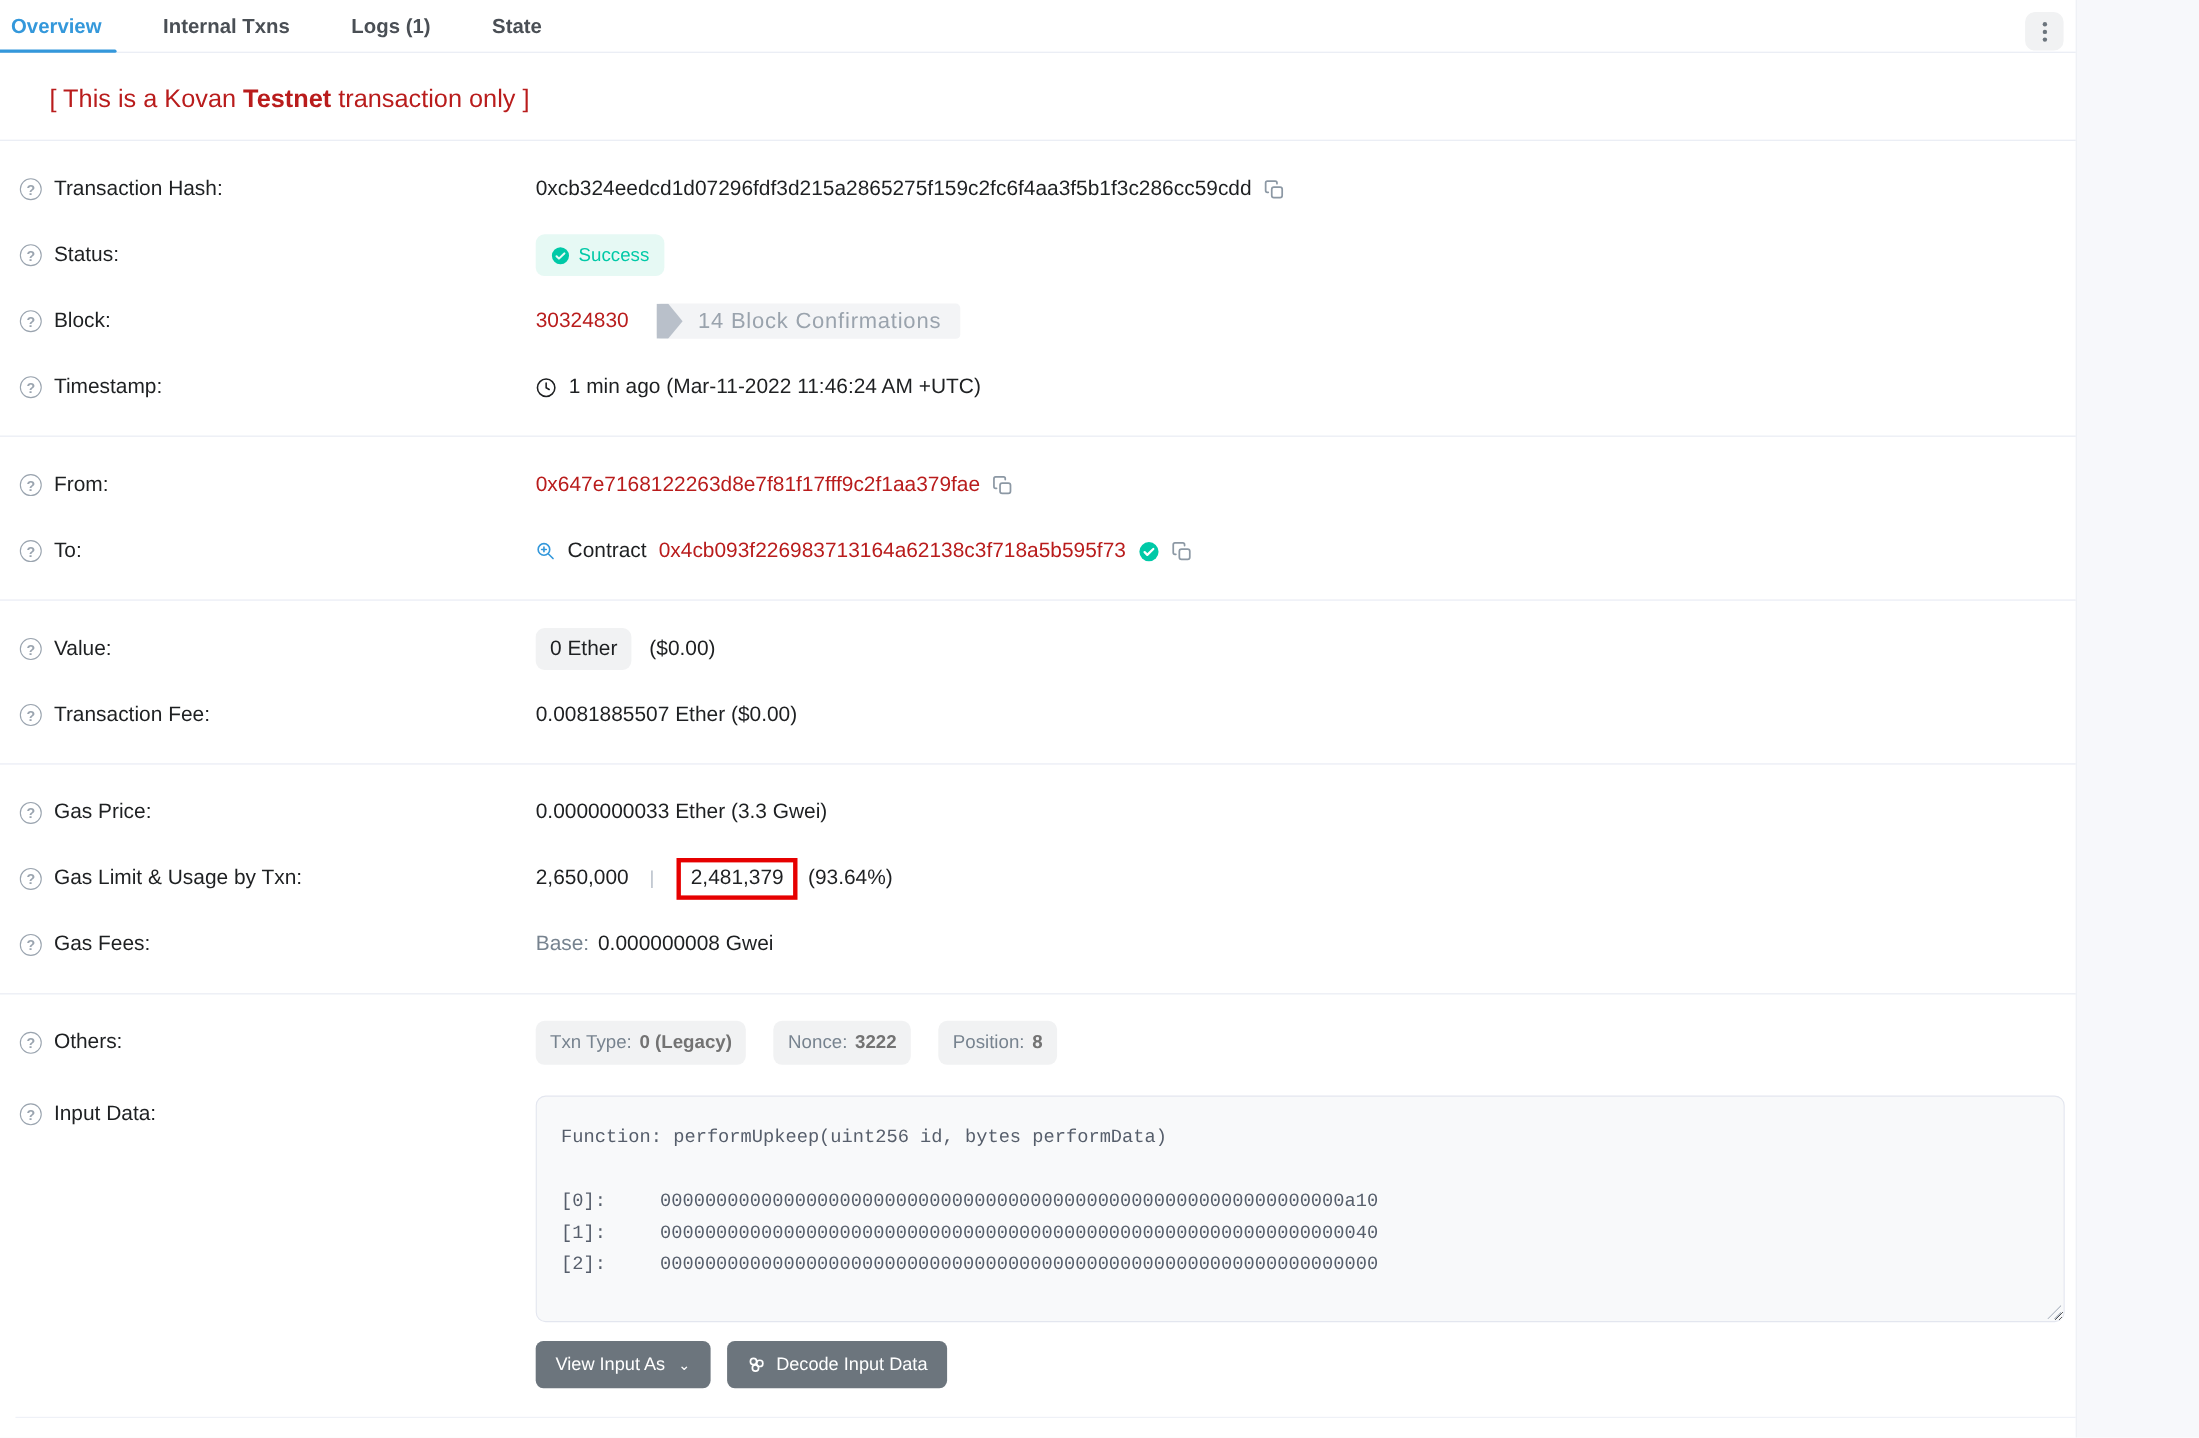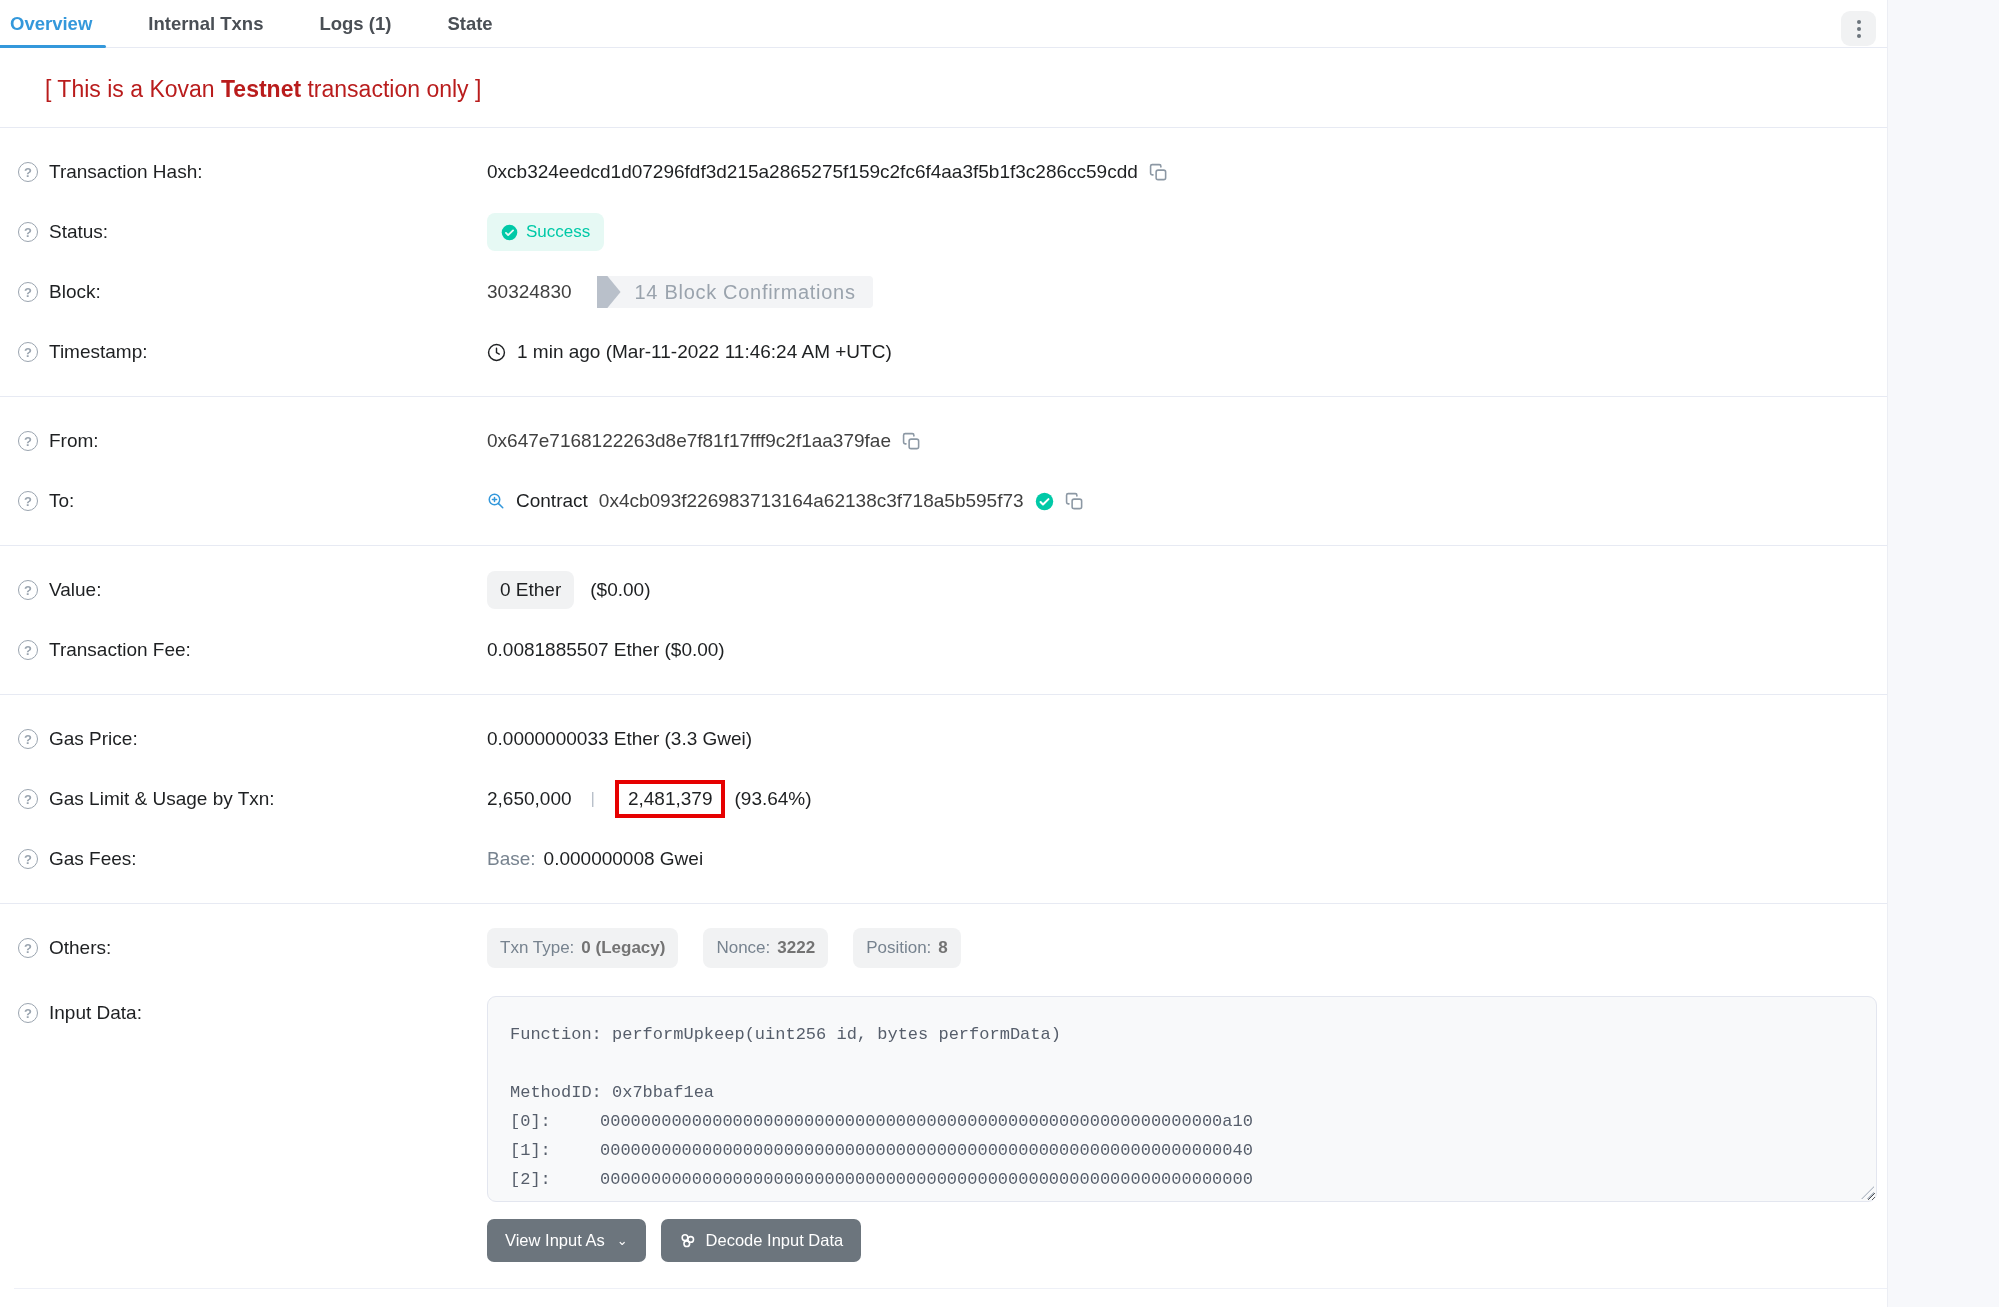--- a/index.html
+++ b/index.html
@@ -63,21 +63,21 @@
   }
   .row.top .label { padding-top: 16px; }
   .value { display: flex; align-items: center; gap: 11px; font-size: 19px; flex-wrap: nowrap; }
   .qicon {
     width: 20px; height: 20px; flex-shrink: 0;
     border: 1.4px solid #9aa4af; border-radius: 50%;
     color: #9aa4af; font-size: 13px; font-weight: 700;
     display: inline-flex; align-items: center; justify-content: center;
     cursor: pointer;
   }
-  a.link { color: #404040; text-decoration: none; cursor: pointer; }
+  a.link { color: #b91c1c; text-decoration: none; cursor: pointer; }
   .icon-btn { display: inline-flex; align-items: center; cursor: pointer; line-height: 0; }
   .inline-icon { display: inline-flex; align-items: center; line-height: 0; }
 
   
   .badge-success {
     display: inline-flex; align-items: center; gap: 8px;
     background: #e6f9f4; color: #00c9a7;
     font-size: 17px; padding: 9px 14px; border-radius: 8px;
   }
   .confirm-badge {
@@ -359,21 +359,20 @@
 
     <div class="row top" style="margin-top:18px;">
       <div class="label" style="padding-top:6px;">
         <span class="qicon">?</span>
         <span>Input Data:</span>
       </div>
       <div class="input-col">
         <div class="input-box">
           <div>Function: performUpkeep(uint256 id, bytes performData)</div>
           <div class="blank-line"></div>
-          <div>MethodID: 0x7bbaf1ea</div>
           <div class="mono-row">
             <span class="mono-idx">[0]:</span>
             <span>0000000000000000000000000000000000000000000000000000000000000a10</span>
           </div>
           <div class="mono-row">
             <span class="mono-idx">[1]:</span>
             <span>0000000000000000000000000000000000000000000000000000000000000040</span>
           </div>
           <div class="mono-row">
             <span class="mono-idx">[2]:</span>

